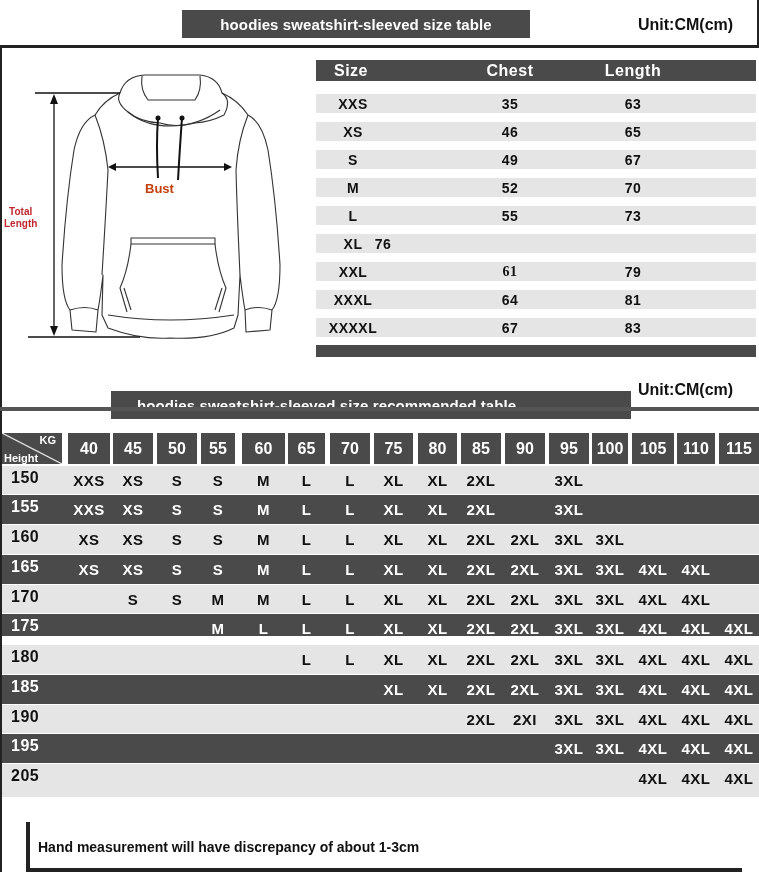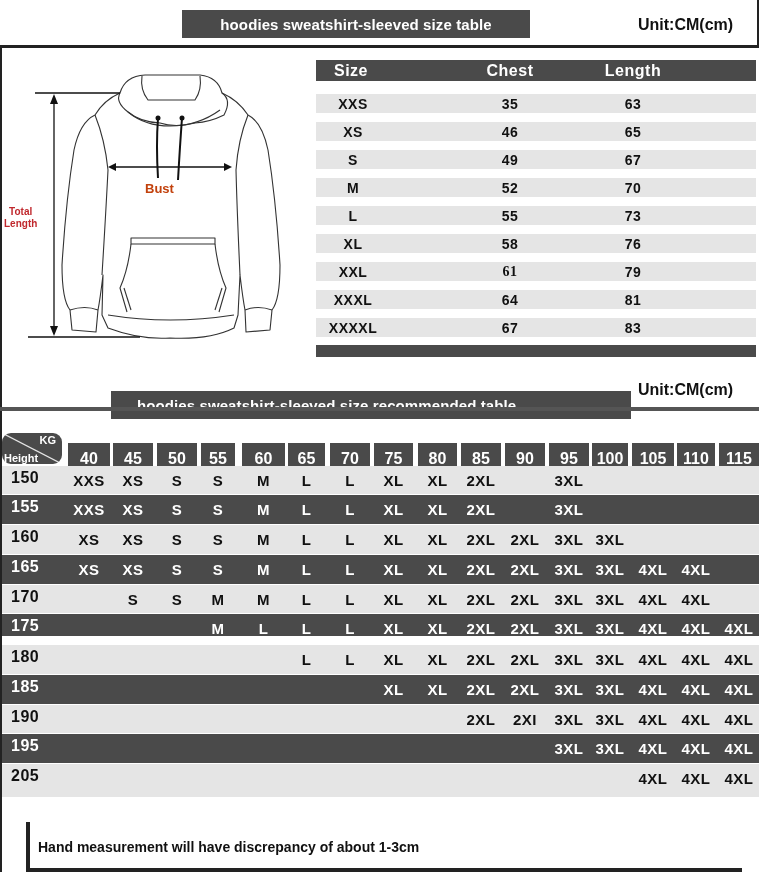--- a/index.html
+++ b/index.html
@@ -33,22 +33,22 @@
   .st-row { height: 19px; background: #e5e5e5; margin-top: 9px; display: flex; align-items: center; font-weight: bold; font-size: 14px; color: #111; letter-spacing: 0.5px; }
   .st-row:first-of-type { margin-top: 0; }
   .c-size { width: 74px; text-align: center; }
   .c-chest { width: 260px; text-align: center; }
   .c-length { width: 106px; text-align: center; margin-left: -60px; }
   .st-head .c-size { text-align: left; padding-left: 18px; width: 74px; }
   .st-foot { height: 12px; background: #4a4a4a; margin-top: 8px; }
 
   
   #rec-table { position: absolute; left: 0; top: 433px; width: 759px; }
-  .rt-hcell { position: absolute; top: 10px; height: 31px; background: #4a4a4a; color: #fff; font-weight: bold; font-size: 16px; display: flex; align-items: center; justify-content: center; }
-  .rt-corner { position: absolute; left: 2px; top: 0; width: 60px; height: 31px; background: #4a4a4a; overflow: hidden; border-radius: 9px; }
+  .rt-hcell { position: absolute; top: 0; height: 31px; background: #4a4a4a; color: #fff; font-weight: bold; font-size: 16px; display: flex; align-items: center; justify-content: center; }
+  .rt-corner { position: absolute; left: 2px; top: 0; width: 60px; height: 31px; background: #4a4a4a; overflow: hidden; }
   .rt-corner .kg { position: absolute; right: 6px; top: 1px; color: #fff; font-weight: bold; font-size: 11px; }
   .rt-corner .ht { position: absolute; left: 2px; bottom: 0; color: #fff; font-weight: bold; font-size: 11px; }
   .rt-corner svg { position: absolute; left: 0; top: 0; }
   .rt-row { position: absolute; left: 2px; width: 757px; height: 28px; }
   .rt-row.light { background: #e5e5e5; color: #111; }
   .rt-row.dark { background: #4a4a4a; color: #fff; }
   .rt-row .h { position: absolute; left: 9px; top: 3px; font-weight: bold; font-size: 16px; letter-spacing: 0.5px; }
   .rt-row .v { position: absolute; top: 6px; font-weight: bold; font-size: 15px; text-align: center; letter-spacing: 0.5px; }
 
   
@@ -148,21 +148,20 @@
         <span class="c-chest" style="margin-left: -10px;">52</span>
         <span class="c-length">70</span>
       </div>
       <div class="st-row" style="margin-top: 9px;">
         <span class="c-size">L</span>
         <span class="c-chest" style="margin-left: -10px;">55</span>
         <span class="c-length">73</span>
       </div>
       <div class="st-row" style="margin-top: 9px;">
         <span class="c-size">XL</span>
-        <span class="c-chest" style="margin-left: -10px;">58</span>
         <span class="c-length">76</span>
       </div>
       <div class="st-row" style="margin-top: 9px;">
         <span class="c-size">XXL</span>
         <span class="c-chest" style="margin-left: -10px; font-family: Liberation Serif, serif;">61</span>
         <span class="c-length">79</span>
       </div>
       <div class="st-row" style="margin-top: 9px;">
         <span class="c-size">XXXL</span>
         <span class="c-chest" style="margin-left: -10px;">64</span>

